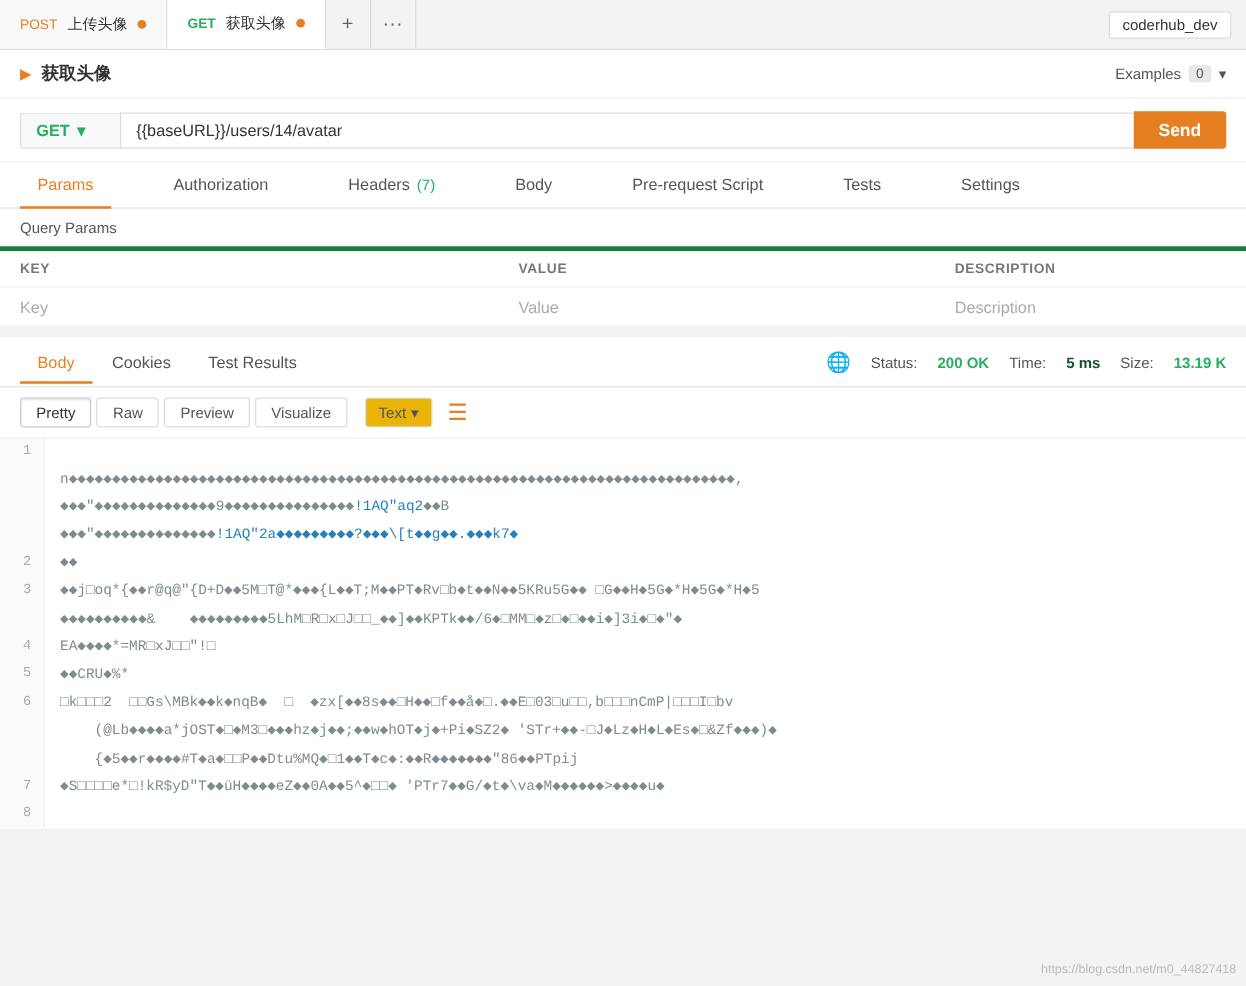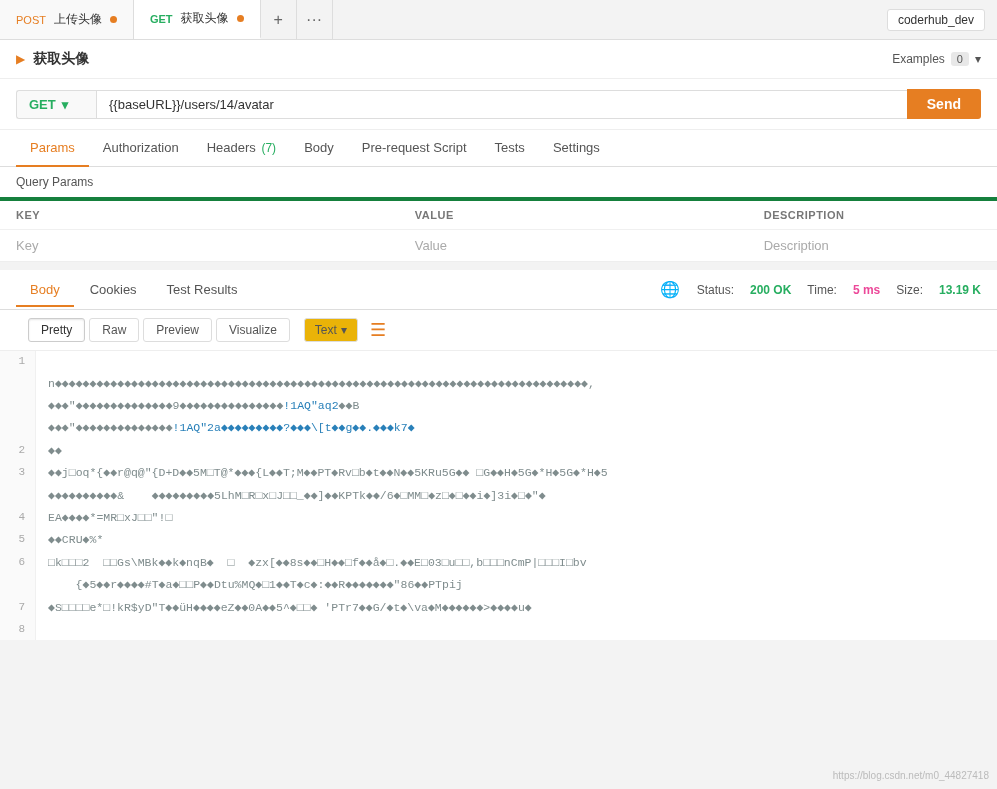--- a/index.html
+++ b/index.html
@@ -128,20 +128,21 @@
       cursor: pointer;
       white-space: nowrap;
     }
 
     
     .nav-tabs {
       display: flex;
       background: #fff;
       border-bottom: 1px solid #ddd;
       padding: 0 16px;
+      gap: 36px;
     }
     .nav-tab {
       padding: 10px 14px;
       cursor: pointer;
       font-size: 13px;
       color: #555;
       border-bottom: 2px solid transparent;
       margin-bottom: -1px;
     }
     .nav-tab.active {
@@ -222,29 +223,29 @@
     .response-tab .badge { color: #27ae60; }
     .response-meta {
       margin-left: auto;
       display: flex;
       align-items: center;
       gap: 16px;
       font-size: 12px;
       color: #555;
     }
     .status-ok { color: #27ae60; font-weight: 600; }
-    .time-val { color: #ec4899; font-weight: 600; }
+    .time-val { color: #14532d; font-weight: 600; }
     .size-val { color: #27ae60; font-weight: 600; }
     .globe-icon { color: #777; font-size: 16px; cursor: pointer; }
 
     
     .format-bar {
       display: flex;
       align-items: center;
-      padding: 8px 28px;
+      padding: 8px 16px;
       background: #fff;
       border-bottom: 1px solid #eee;
       gap: 4px;
     }
     .fmt-btn {
       padding: 4px 12px;
       border: 1px solid #ddd;
       border-radius: 3px;
       cursor: pointer;
       font-size: 12px;
@@ -472,20 +473,24 @@
   <div class="code-line">
     <span class="line-num">5</span>
     <span class="line-content"><span class="c-gray">◆◆CRU◆%*</span></span>
   </div>
   <div class="code-line">
     <span class="line-num">6</span>
     <span class="line-content"><span class="c-gray">□k□□□2  □□Gs\MBk◆◆k◆nqB◆  □  ◆zx[◆◆8s◆◆□H◆◆□f◆◆å◆□.◆◆E□03□u□□,b□□□nCmP|□□□I□bv</span></span>
   </div>
   <div class="code-line">
     <span class="line-num"></span>
+    <span class="line-content"><span class="c-gray">    (@Lb◆◆◆◆a*jOST◆□◆M3□◆◆◆hz◆j◆◆;◆◆w◆hOT◆j◆+Pi◆SZ2◆ 'STr+◆◆-□J◆Lz◆H◆L◆Es◆□&amp;Zf◆◆◆)◆</span></span>
+  </div>
+  <div class="code-line">
+    <span class="line-num"></span>
     <span class="line-content"><span class="c-gray">    {◆5◆◆r◆◆◆◆#T◆a◆□□P◆◆Dtu%MQ◆□1◆◆T◆c◆:◆◆R◆◆◆◆◆◆◆"86◆◆PTpij</span></span>
   </div>
   <div class="code-line">
     <span class="line-num">7</span>
     <span class="line-content"><span class="c-gray">◆S□□□□e*□!kR$yD"T◆◆üH◆◆◆◆eZ◆◆0A◆◆5^◆□□◆ 'PTr7◆◆G/◆t◆\va◆M◆◆◆◆◆◆&gt;◆◆◆◆u◆</span></span>
   </div>
   <div class="code-line">
     <span class="line-num">8</span>
   </div>
 </div>

